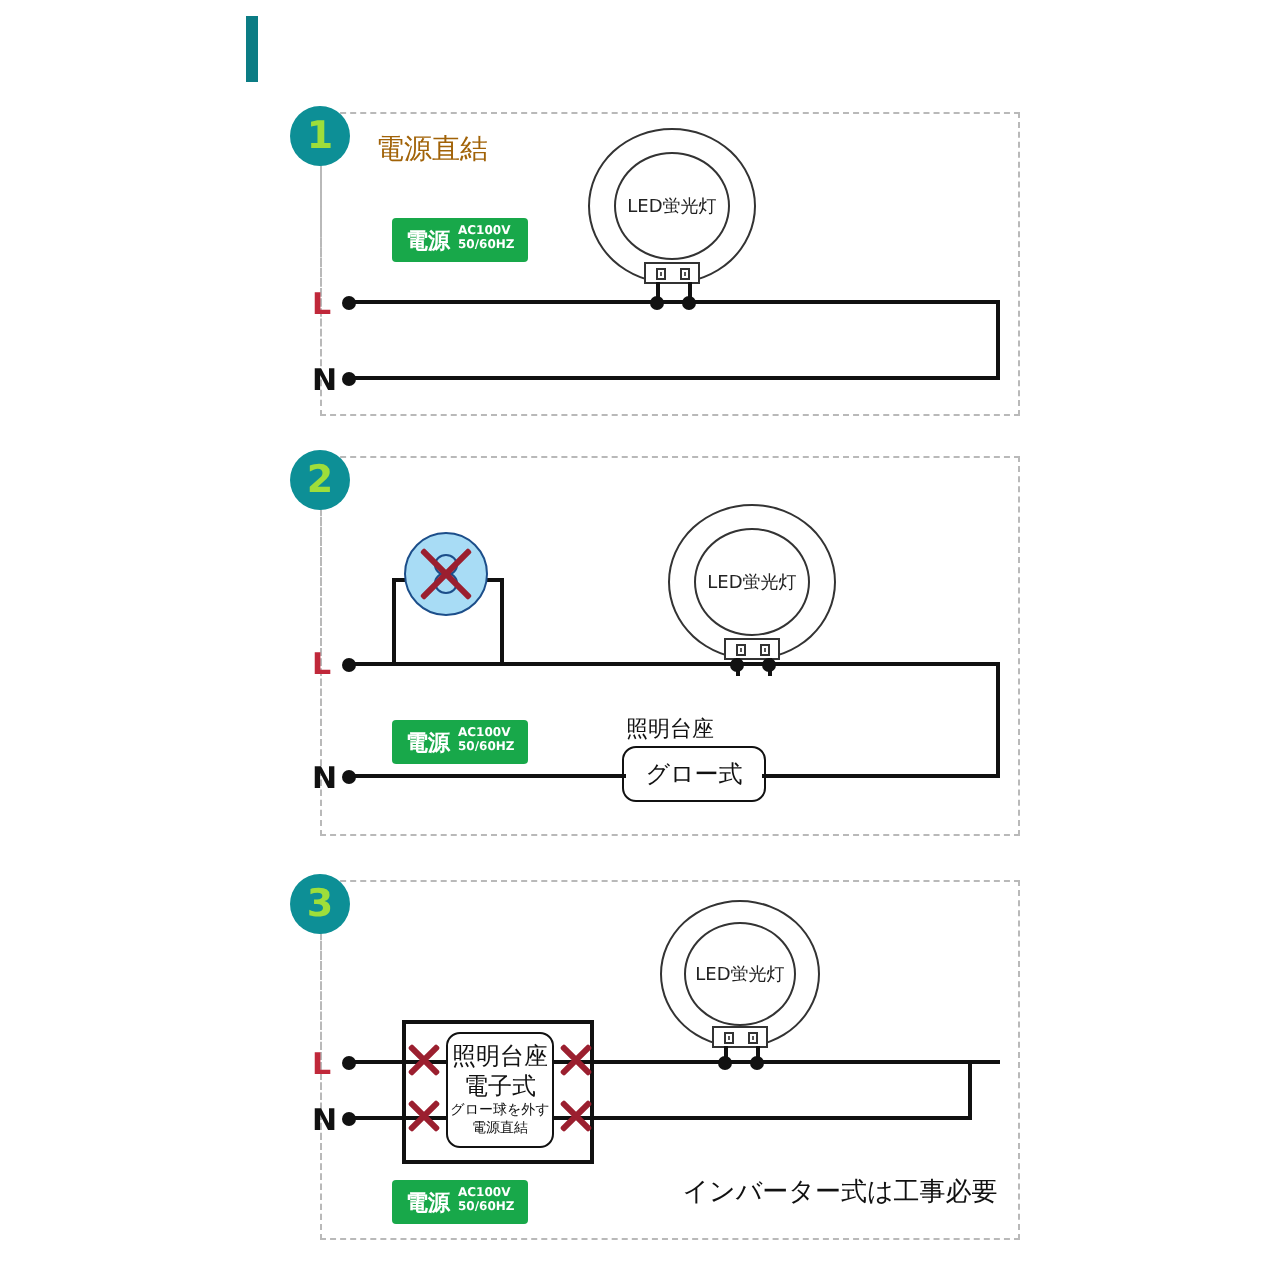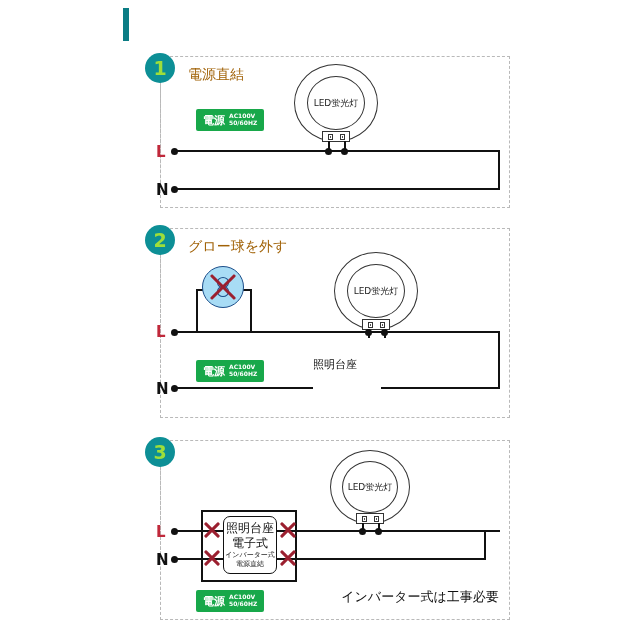--- a/index.html
+++ b/index.html
@@ -129,21 +129,20 @@
 
   <div class="term term-n" style="left:156px;top:183px;">N</div>
   <div class="dot" style="left:171px;top:186px;"></div>
   <div class="wire wire-h" style="left:174px;top:188px;width:326px;"></div>
   <div class="wire wire-v" style="left:498px;top:150px;height:40px;"></div>
 
   <div class="sec" id="sec2"></div>
   <div class="badge" style="left:145px;top:225px;">2</div>
   <div class="vdash" style="left:160px;top:255px;height:163px;"></div>
 
-  <div class="sec-title" style="left:188px;top:238px;">グロー球を外す</div>
 
   <div class="wire wire-v" style="left:196px;top:289px;height:43px;"></div>
   <div class="wire wire-v" style="left:250px;top:289px;height:43px;"></div>
   <div class="wire wire-h" style="left:196px;top:289px;width:56px;"></div>
   <div class="glow" style="left:202px;top:266px;">
     <span class="glow-bulb"></span>
   </div>
   <div class="xmark" style="left:202px;top:266px;width:42px;height:42px;">
     <span style="width:34px;height:3px;transform:translate(-50%,-50%) rotate(45deg);"></span>
     <span style="width:34px;height:3px;transform:translate(-50%,-50%) rotate(-45deg);"></span>
@@ -170,20 +169,23 @@
 
   <div class="pwr" style="left:196px;top:360px;width:68px;height:22px;">
     <span class="pwr-main">電源</span>
     <span class="pwr-sub">
       <span>AC100V</span><br>
       <span>50/60HZ</span>
     </span>
   </div>
 
   <div class="box-label" style="left:313px;top:357px;">照明台座</div>
+  <div class="box" style="left:311px;top:373px;width:72px;height:28px;">
+    <span class="box-l1">グロー式</span>
+  </div>
 
   <div class="term term-n" style="left:156px;top:382px;">N</div>
   <div class="dot" style="left:171px;top:385px;"></div>
   <div class="wire wire-h" style="left:174px;top:387px;width:139px;"></div>
   <div class="wire wire-h" style="left:381px;top:387px;width:119px;"></div>
   <div class="wire wire-v" style="left:498px;top:331px;height:58px;"></div>
 
   <div class="sec" id="sec3"></div>
   <div class="badge" style="left:145px;top:437px;">3</div>
   <div class="vdash" style="left:160px;top:467px;height:153px;"></div>
@@ -202,21 +204,21 @@
   </div>
 
   <div class="wire wire-h" style="left:201px;top:510px;width:96px;"></div>
   <div class="wire wire-v" style="left:201px;top:510px;height:72px;"></div>
   <div class="wire wire-v" style="left:295px;top:510px;height:72px;"></div>
   <div class="wire wire-h" style="left:201px;top:580px;width:96px;"></div>
 
   <div class="box" style="left:223px;top:516px;width:54px;height:58px;">
     <span class="box-l1">照明台座</span>
     <span class="box-l1">電子式</span>
-    <span class="box-l2">インバーター式</span>
+    <span class="box-l2">グロー球を外す</span>
     <span class="box-l2">電源直結</span>
   </div>
 
   <div class="term term-l" style="left:156px;top:525px;">L</div>
   <div class="dot" style="left:171px;top:528px;"></div>
   <div class="wire wire-h" style="left:174px;top:530px;width:49px;"></div>
   <div class="wire wire-h" style="left:277px;top:530px;width:223px;"></div>
   <div class="dot" style="left:359px;top:528px;"></div>
   <div class="dot" style="left:375px;top:528px;"></div>
 

